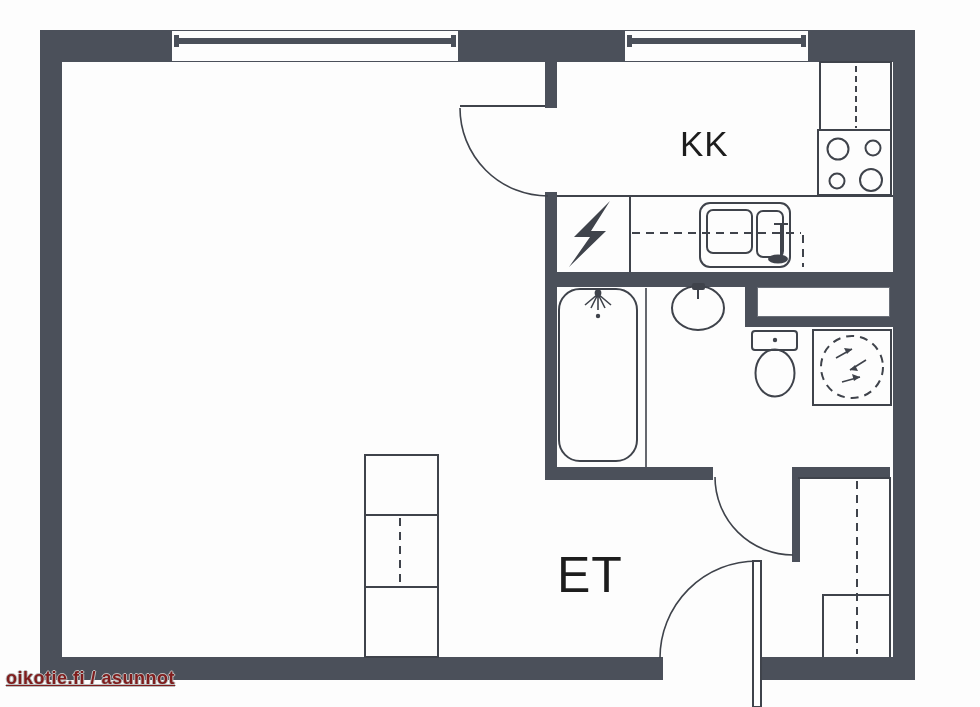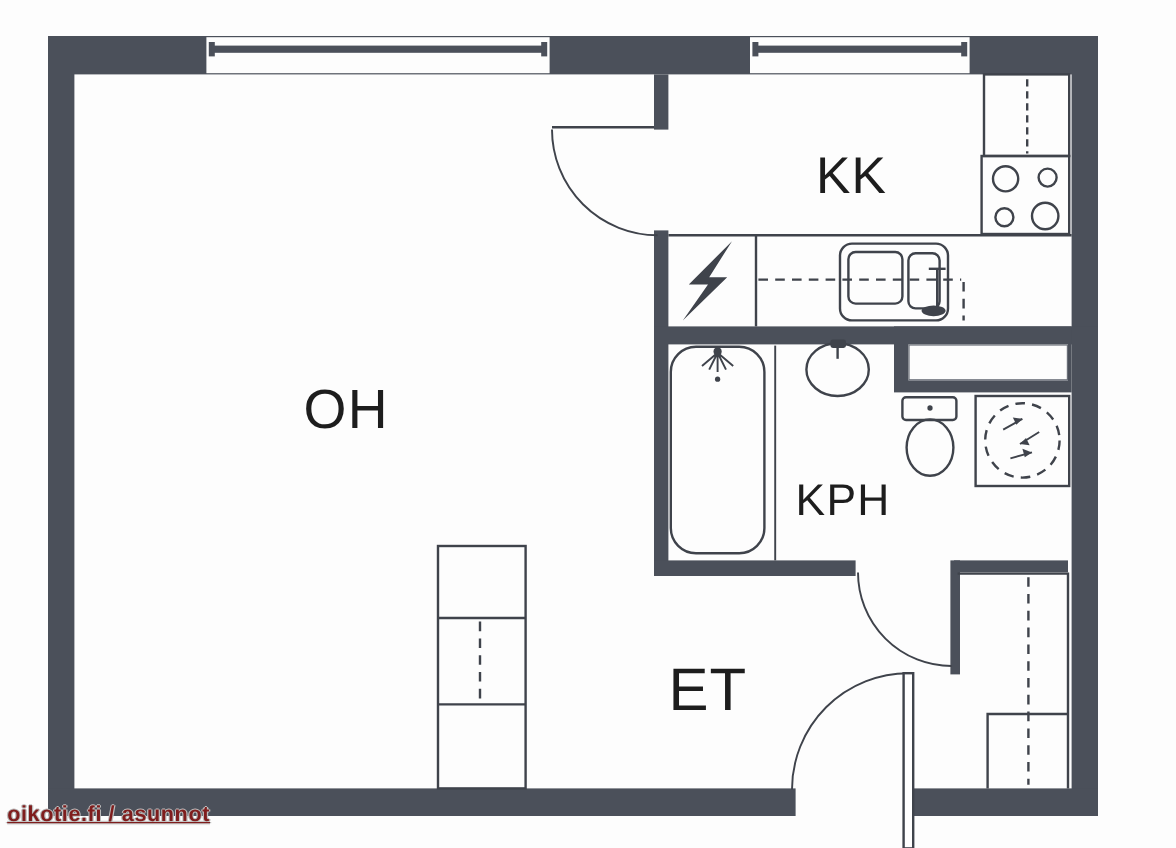--- a/index.html
+++ b/index.html
@@ -157,19 +157,17 @@
     <g>
       <path class="thin" d="M715 477 A 78 78 0 0 0 793 555"></path>
     </g>
 
     <g>
       <path class="thin" d="M660 658 A 97 97 0 0 1 757 561"></path>
       <rect class="wfill" x="753" y="561" width="8" height="146"></rect>
     </g>
   </svg>
 
-  <div class="room-label" style="left:253px;top:318px;font-size:46px">OH</div>
-  <div class="room-label" style="left:680px;top:126px;font-size:43px">KK</div>
-  <div class="room-label" style="left:663px;top:398px;font-size:37px">KPH</div>
+  <div class="room-label" style="left:680px;top:126px;font-size:35px">KK</div>
   <div class="room-label" style="left:557px;top:550px;font-size:50px">ET</div>
 
   <div class="watermark">oikotie.fi / asunnot</div>
 </div>
 
 </body></html>

